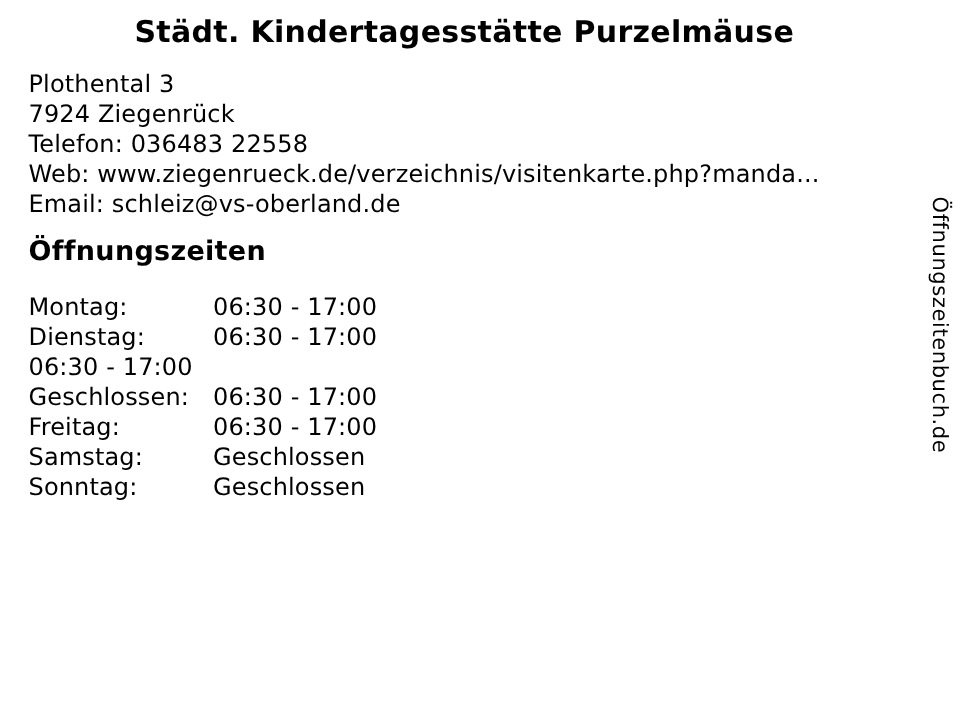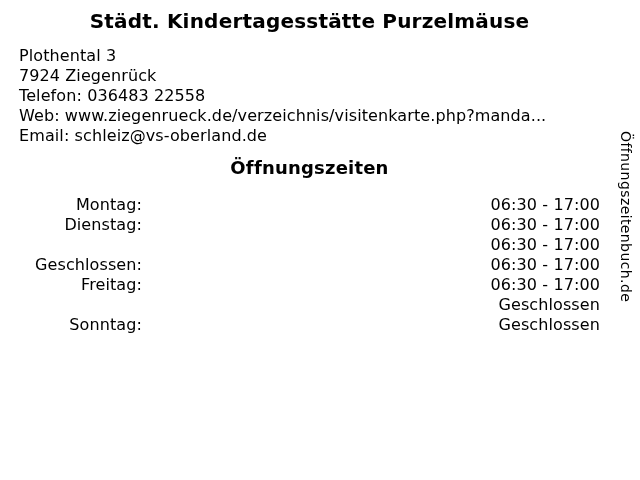--- a/index.html
+++ b/index.html
@@ -34,30 +34,28 @@
   }
   .contact-line {
     white-space: nowrap;
   }
   .hours-heading {
     font-size: 18px;
     line-height: 22px;
     font-weight: bold;
     margin: 11px 0 16px 0;
     letter-spacing: 0.2px;
-    text-align: center;
   }
   .hours-table {
     font-size: 16px;
     line-height: 20px;
     letter-spacing: 0.1px;
   }
   .hours-row {
     display: flex;
-    text-align: right;
   }
   .hours-day {
     width: 123px;
     flex: 0 0 123px;
   }
   .hours-time {
     flex: 1;
     white-space: nowrap;
   }
   .vertical-credit {
@@ -103,20 +101,21 @@
     </div>
     <div class="hours-row">
       <span class="hours-day">Geschlossen:</span>
       <span class="hours-time">06:30 - 17:00</span>
     </div>
     <div class="hours-row">
       <span class="hours-day">Freitag:</span>
       <span class="hours-time">06:30 - 17:00</span>
     </div>
     <div class="hours-row">
+      <span class="hours-day">Samstag:</span>
       <span class="hours-time">Geschlossen</span>
     </div>
     <div class="hours-row">
       <span class="hours-day">Sonntag:</span>
       <span class="hours-time">Geschlossen</span>
     </div>
   </div>
 
 </div>
 

